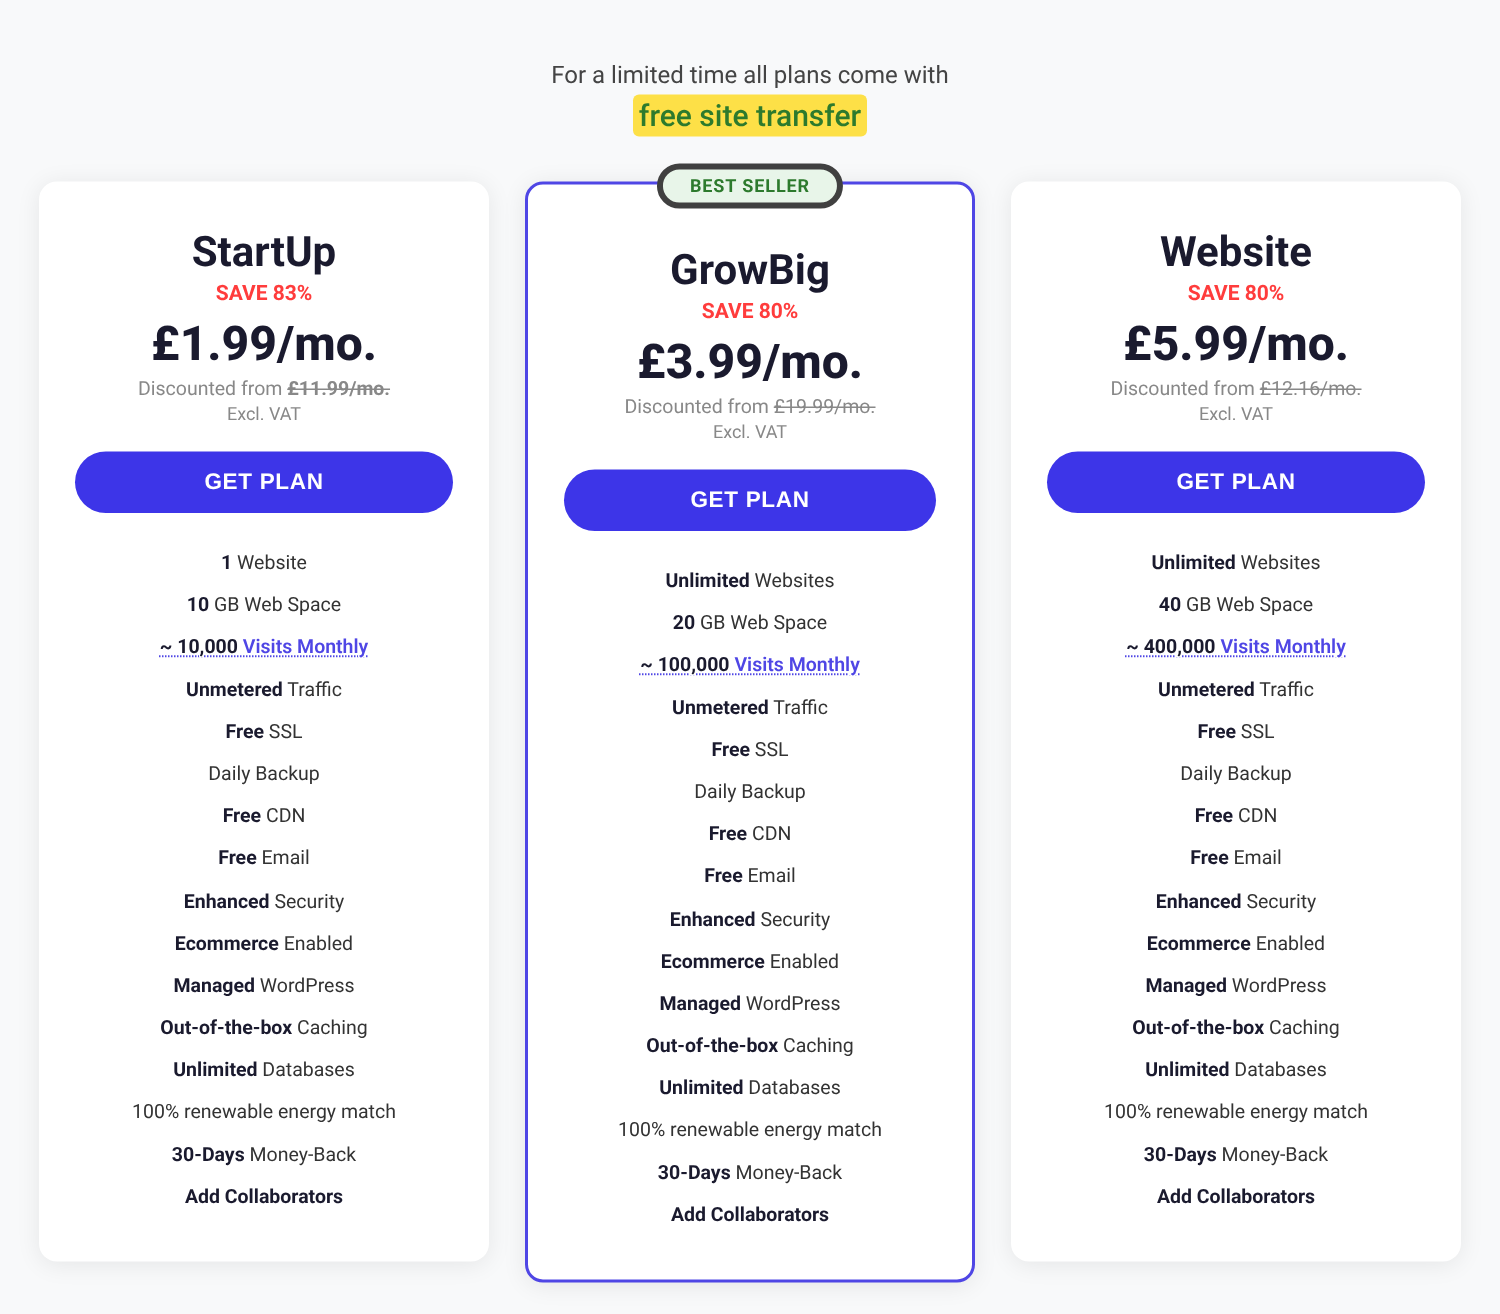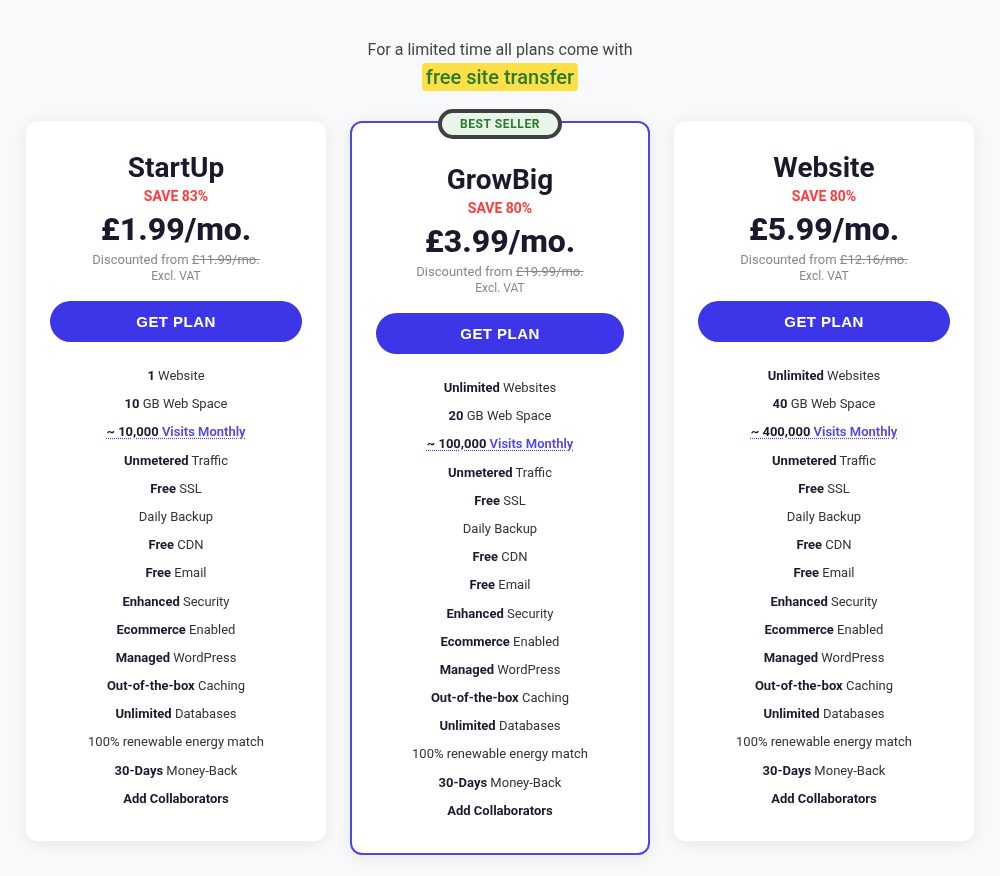--- a/index.html
+++ b/index.html
@@ -131,21 +131,21 @@
   </style>
 </head>
 <body>
 
 <div class="page-header">
   <p class="page-subtitle">For a limited time all plans come with</p>
   <span class="free-transfer-badge">free site transfer</span>
 </div>
 
 <div class="plans-container" id="plans-container">
-<div class="plan-card"><div class="plan-name">StartUp</div><div class="save-label">SAVE 83%</div><div class="price">£1.99/mo.</div><div style="font-size:13px;color:#888;margin-bottom:2px;">Discounted from <span style="text-decoration:line-through;">£11.99/mo.</span></div><div class="excl-vat">Excl. VAT</div><button class="get-plan-btn">GET PLAN</button><ul class="features-list">
+<div class="plan-card"><div class="plan-name">StartUp</div><div class="save-label">SAVE 83%</div><div class="price">£1.99/mo.</div><div style="font-size:13px;color:#888;margin-bottom:2px;">Discounted from <span style="text-decoration:line-through;font-weight:bold;">£11.99/mo.</span></div><div class="excl-vat">Excl. VAT</div><button class="get-plan-btn">GET PLAN</button><ul class="features-list">
         <li><span class="bold">1</span> Website</li>
         <li><span class="bold">10</span> GB Web Space</li>
         <li class="highlighted"><span class="bold">~ 10,000</span> Visits Monthly</li>
         <li><span class="bold">Unmetered</span> Traffic</li>
         <li><span class="bold">Free</span> SSL</li>
         <li>Daily Backup</li>
         <li><span class="bold">Free</span> CDN</li>
         <li><span class="bold">Free</span> Email</li>
         <li><span class="bold">Enhanced</span> Security</li>
         <li><span class="bold">Ecommerce</span> Enabled</li>

